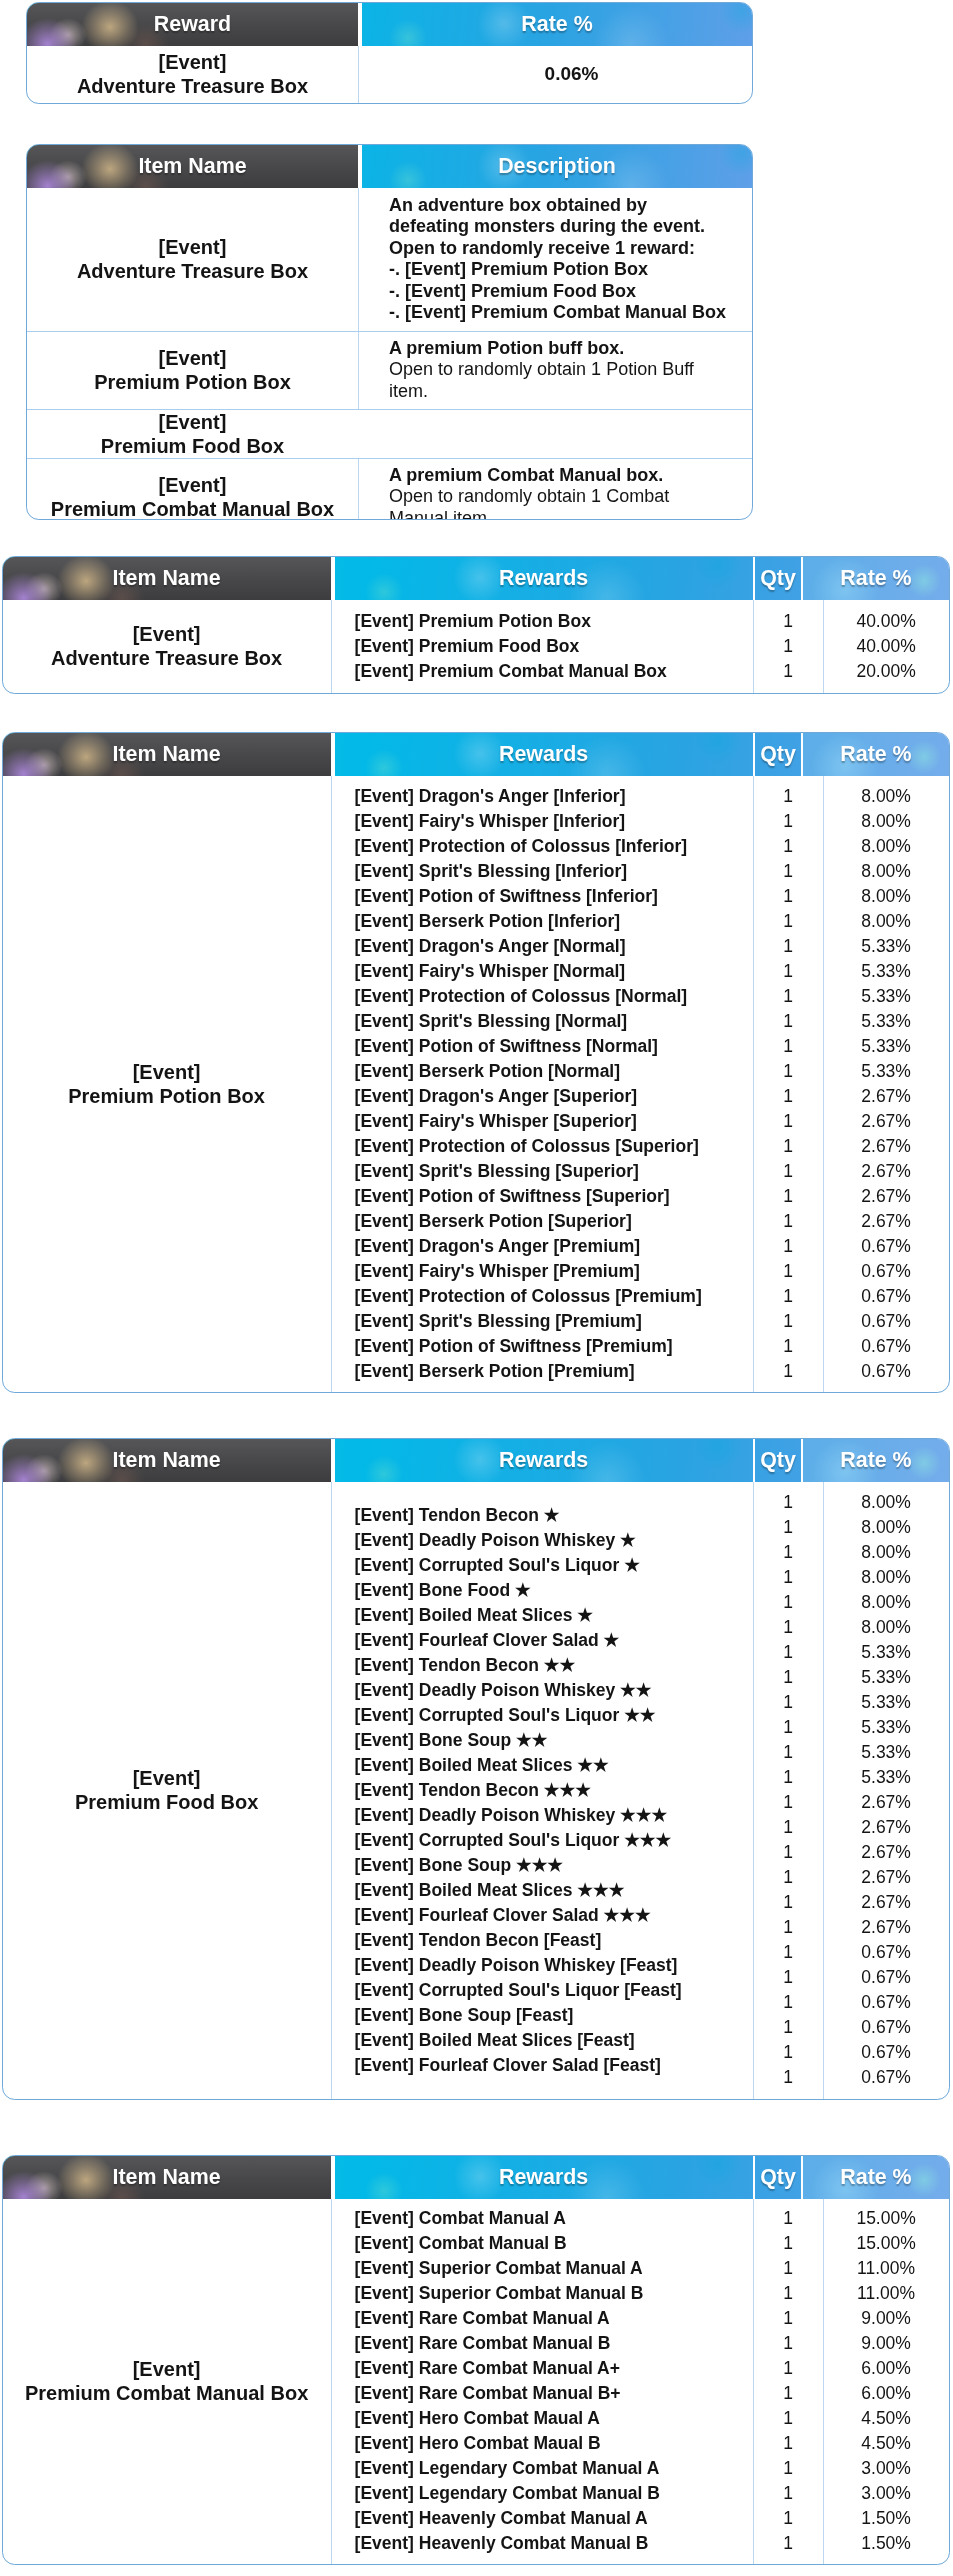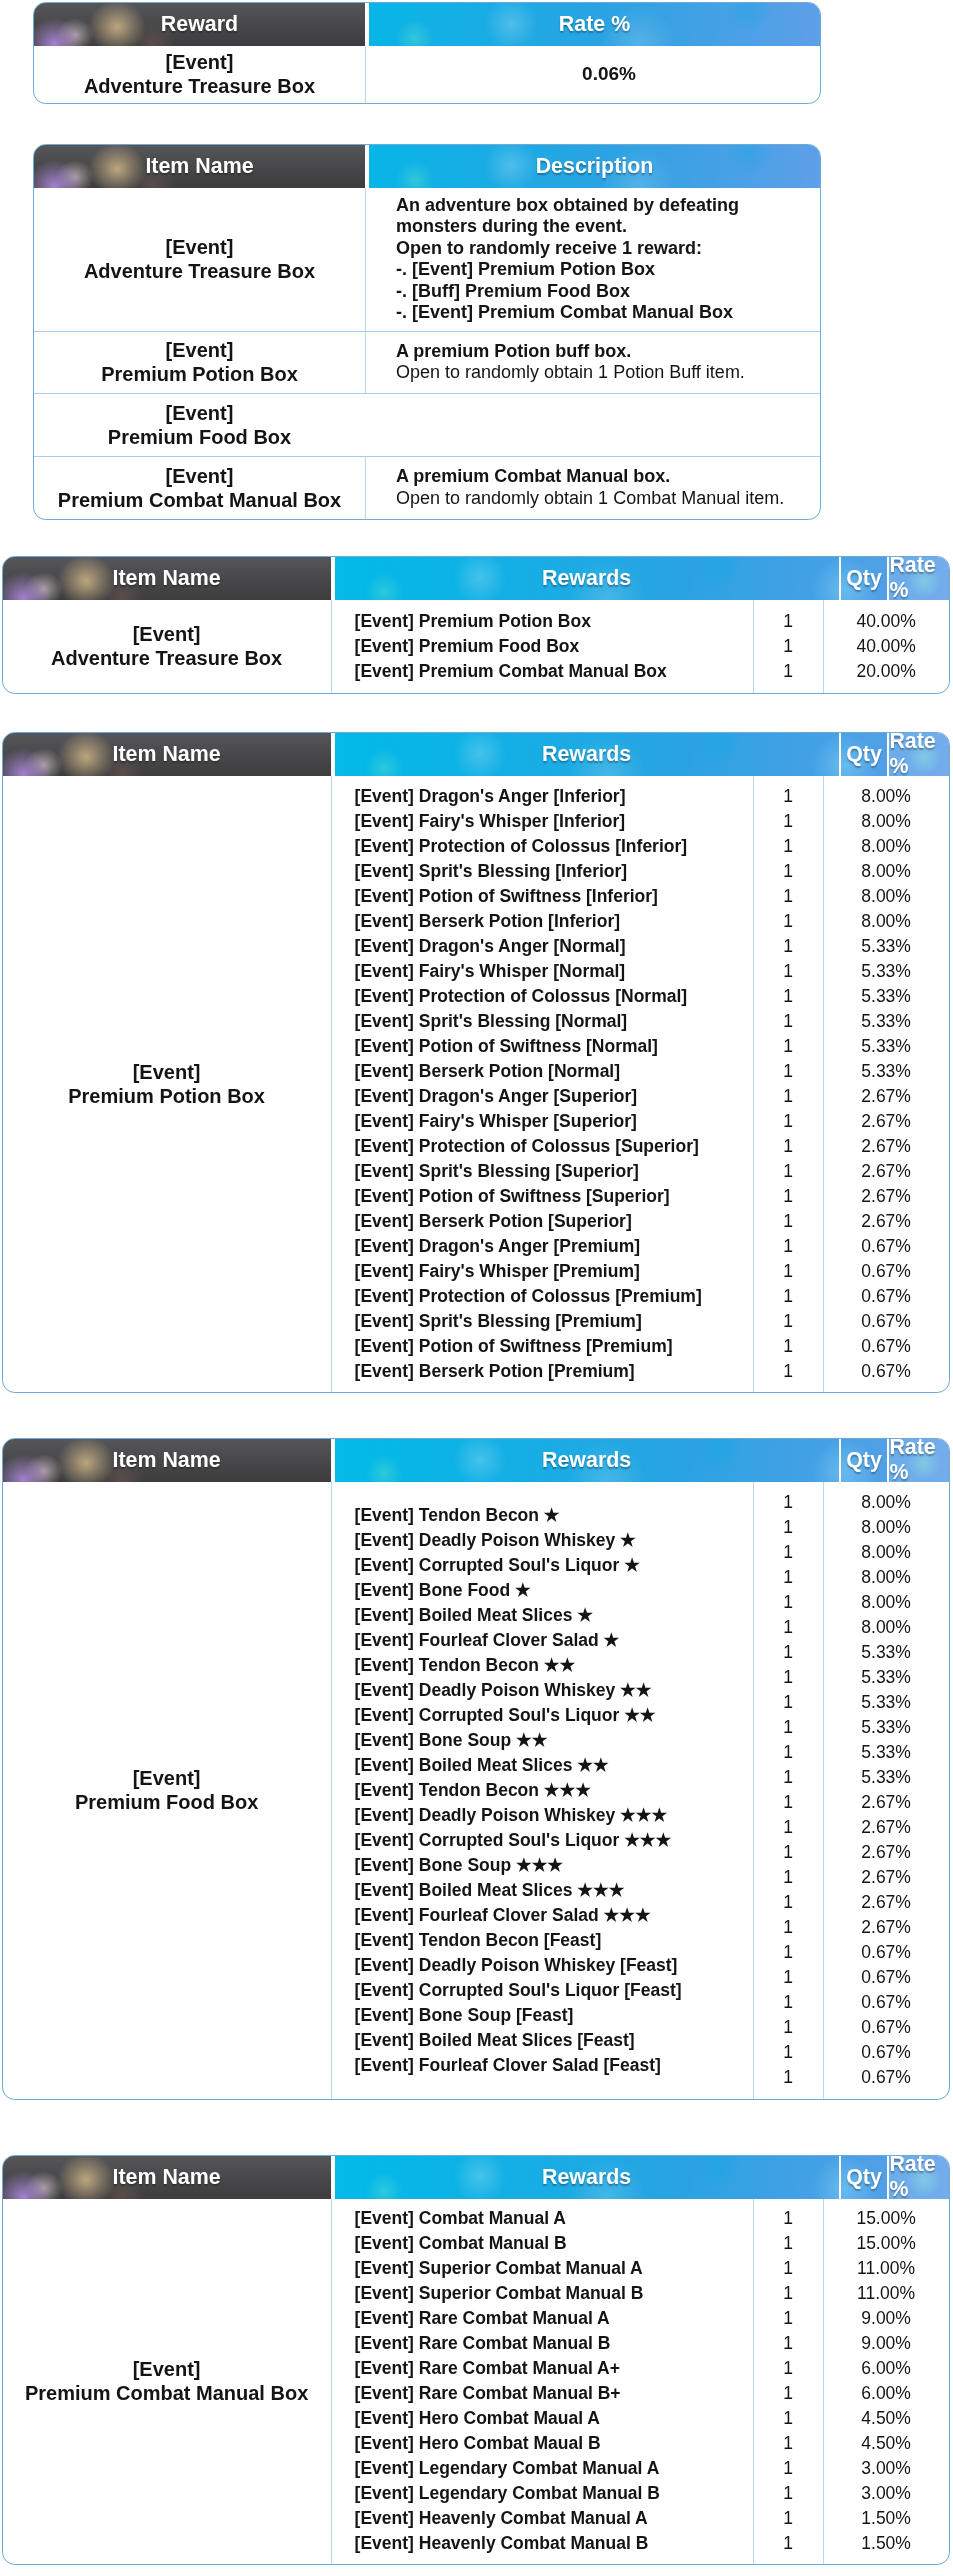--- a/index.html
+++ b/index.html
@@ -15,21 +15,21 @@
   .tbl {
     position:relative;
     box-sizing:border-box;
     background:#fff;
     border:1.6px solid #6ea9da;
     border-radius:12.7px;
     overflow:hidden;
     display:flex;
     flex-direction:column;
   }
-  .tbl.inset { margin-left:33px; width:788px; }
+  .tbl.inset { margin-left:26px; width:727px; }
   .tbl.full  { margin-left:1.6px;  width:948px; }
 
   .h1 { height:102px; }
   .h2 { height:376px; margin-top:40px; }
   .h3 { height:138px; margin-top:36px; }
   .h4 { height:661px; margin-top:38px; }
   .h5 { height:662px; margin-top:45px; }
   .h6 { height:410px; margin-top:55px; }
 
   
@@ -58,21 +58,21 @@
       radial-gradient(ellipse 27px 24px at 41px 32px, rgba(250,230,230,0.55), rgba(250,230,230,0) 70%),
       radial-gradient(ellipse 40px 37px at 83px 24px, rgba(238,206,150,0.70), rgba(238,206,150,0) 72%),
       radial-gradient(ellipse 32px 29px at 119px 41px, rgba(125,95,85,0.45), rgba(0,0,0,0) 70%),
       linear-gradient(180deg, #565658 0%, #474749 55%, #3d3d3f 100%);
   }
   .th-rate-overlay { background-image:linear-gradient(rgba(255,255,255,0.14), rgba(255,255,255,0.14)); }
   .hgap { height:100%; background:#ffffff; flex:none; }
   .g5 { width:4px; } .g3 { width:2.4px; }
 
   .w-item  { width:328px; flex:none; }
-  .w-rew   { width:504px; flex:none; }
+  .w-rew   { width:418px; flex:none; }
   .w-qty   { width:46px;  flex:none; }
   .w-rate  { flex:1; }
   .w-item2 { width:331px; flex:none; }
   .w-right2{ flex:1; }
 
   
   .tbody { flex:1; display:flex; min-height:0; }
   .vline { border-left:1.6px solid #bcd8f0; }
 
   .cell-item {
@@ -144,21 +144,21 @@
     <div class="tbody-col">
   <div class="drow drow-tall">
     <div class="cell-item ci-417">
       <span>[Event]</span>
       <span>Adventure Treasure Box</span>
     </div>
     <div class="cell-desc">
             <div class="dline b">An adventure box obtained by defeating monsters during the event.</div>
             <div class="dline b">Open to randomly receive 1 reward:</div>
             <div class="dline b">-. [Event] Premium Potion Box</div>
-            <div class="dline b">-. [Buff] Premium Food Box</div>
+            <div class="dline b">-. [Event] Premium Food Box</div>
             <div class="dline b">-. [Event] Premium Combat Manual Box</div>
           </div>
   </div>
 
   <div class="drow drow-s">
     <div class="cell-item ci-417">
       <span>[Event]</span>
       <span>Premium Potion Box</span>
     </div>
     <div class="cell-desc">

